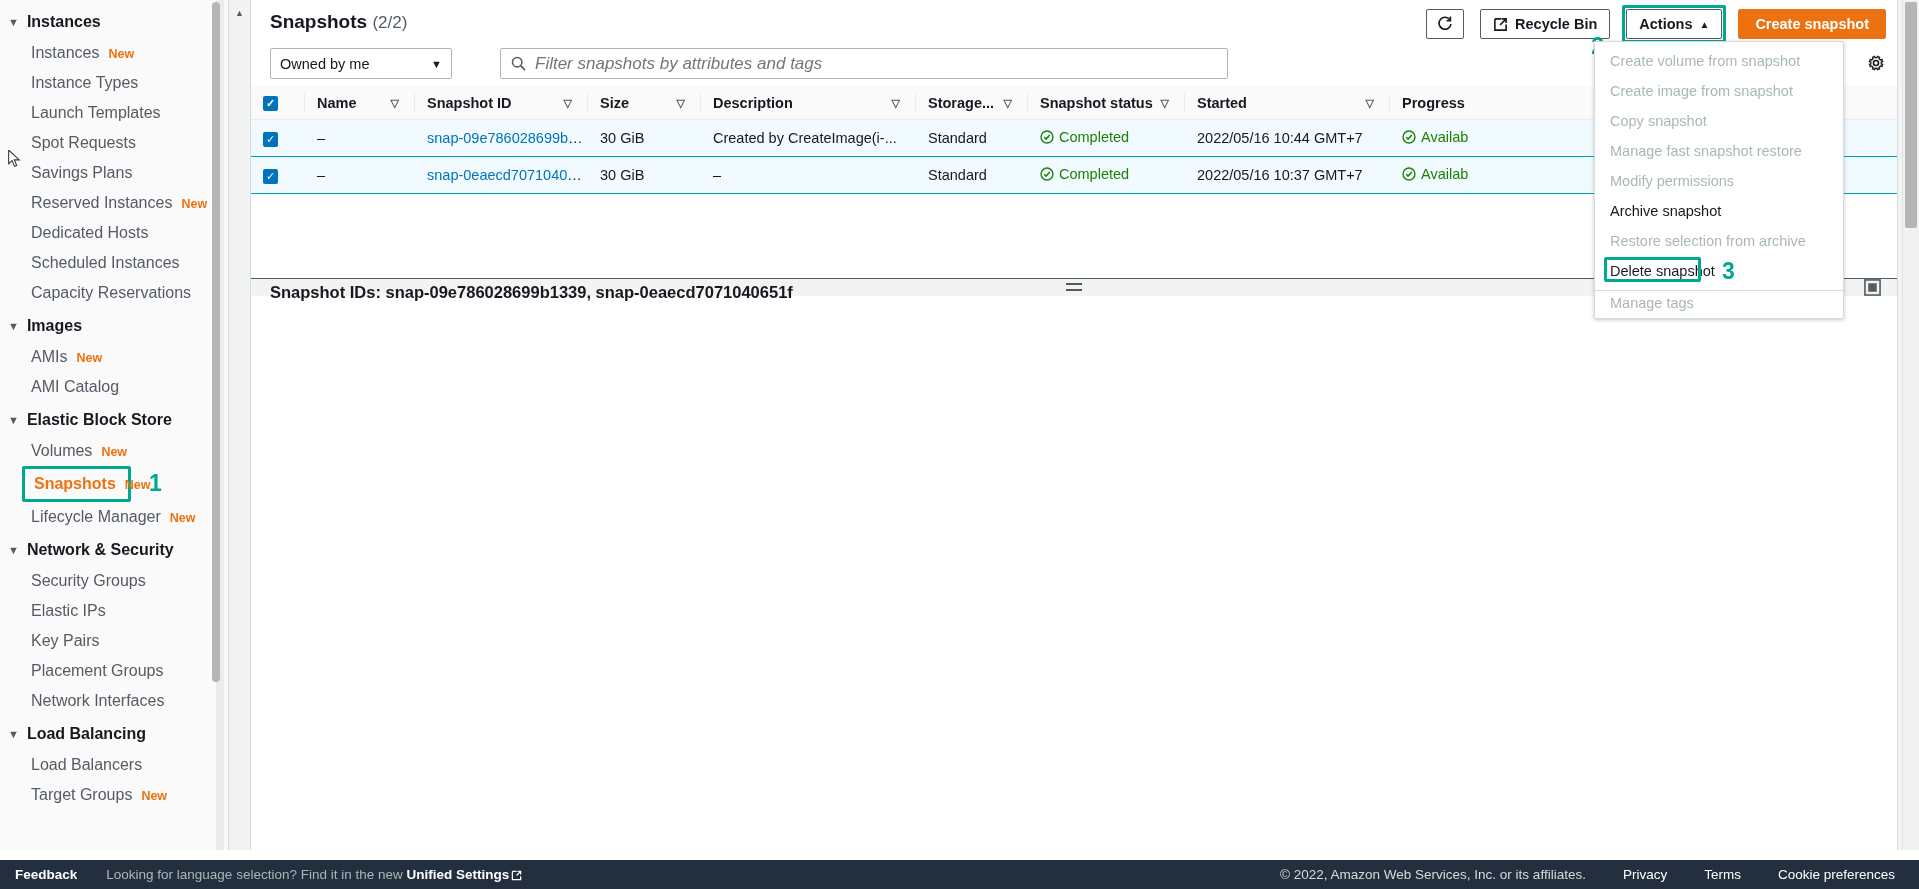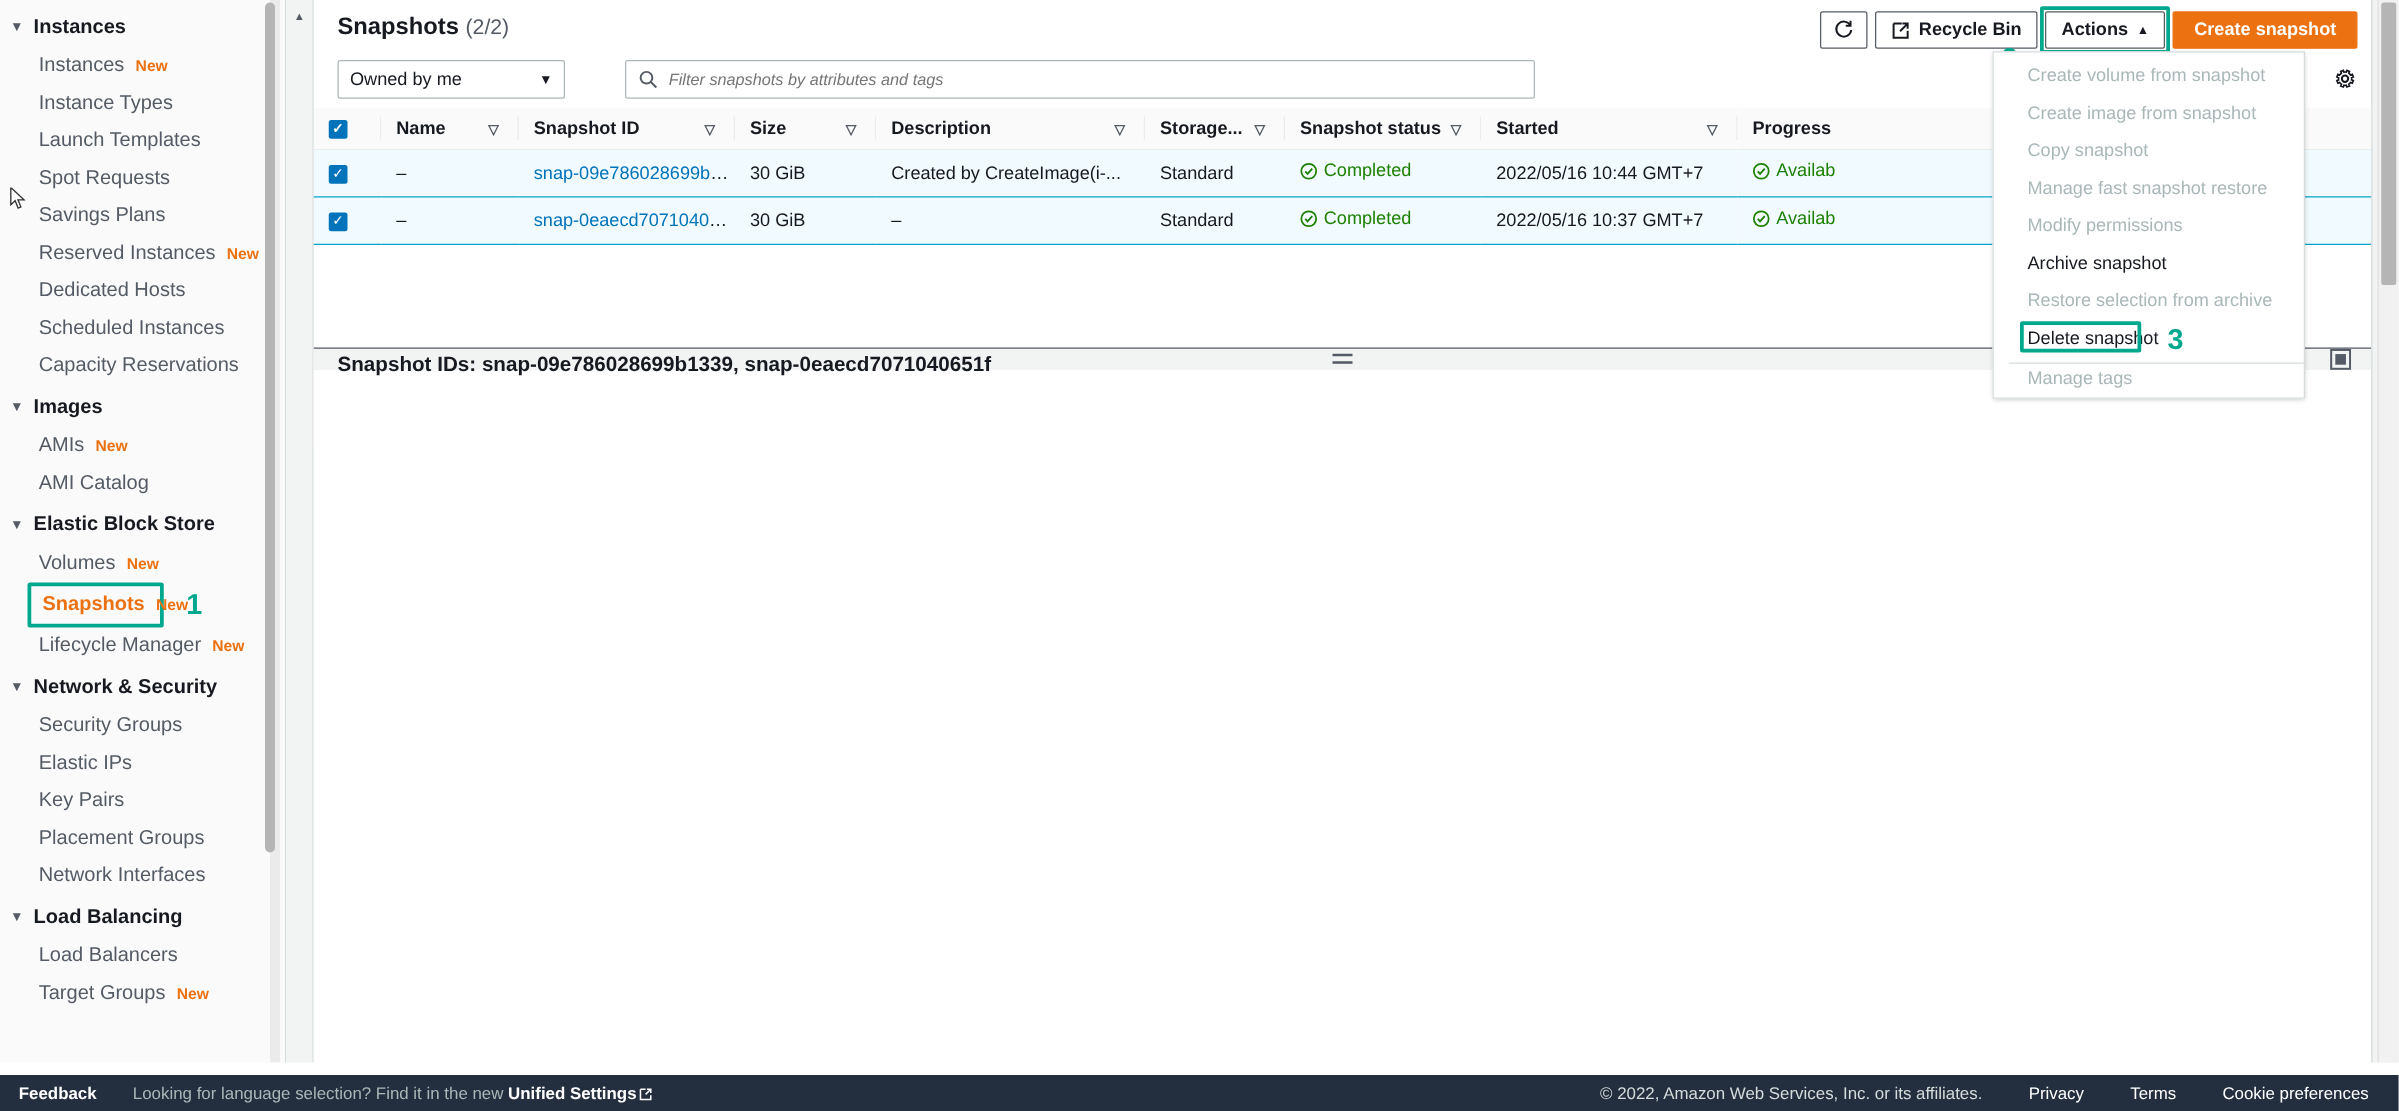--- a/index.html
+++ b/index.html
@@ -60,21 +60,21 @@
   #content { position: absolute; left: 22px; top: 0; right: 22px; height: 850px; background:#fff;}
 
   
   #page-header { position: relative; height: 46px; }
   #page-title {
     position: absolute; left: 19px; top: 11px;
     font-size: 19px; font-weight: bold; color: #16191f;
   }
   #page-title .count { font-weight: normal; color: #545b64; font-size: 17px; }
   #header-actions {
-    position: absolute; right: 11px; top: 9px; display: flex; gap: 6px; align-items: center;
+    position: absolute; right: 11px; top: 9px; display: flex; gap: 16px; align-items: center;
   }
   .btn {
     height: 30px; border: 1px solid #545b64; border-radius: 2px; background: #fff;
     color: #16191f; font-size: 14.5px; font-weight: bold; cursor: pointer;
     display: flex; align-items: center; justify-content: center; gap: 7px;
     padding: 0 12px; font-family: "Liberation Sans", sans-serif;
   }
   .btn-icon-only { width: 38px; padding: 0; }
   .btn-primary {
     background: #ec7211; border: 1px solid #ec7211; color: #fff; padding: 0 16px; height: 30px;
@@ -93,21 +93,21 @@
     border: 1px solid #aab7b8; border-radius: 2px; background: #fff;
     display: flex; align-items: center; padding: 0 9px; font-size: 14.5px; color: #16191f;
     cursor: pointer; justify-content: space-between;
   }
   #search-box {
     position: absolute; left: 249px; top: 2px; width: 728px; height: 31px;
     border: 1px solid #aab7b8; border-radius: 2px; background: #fff;
     display: flex; align-items: center; gap: 9px; padding: 0 10px;
   }
   #search-box input {
-    border: none; outline: none; flex: 1; font-size: 13px; font-style: italic;
+    border: none; outline: none; flex: 1; font-size: 17px; font-style: italic;
     color: #687078; font-family: "Liberation Sans", sans-serif; background: transparent;
   }
   #gear-btn {
     position: absolute; right: 7px; top: 3px; width: 28px; height: 28px;
     display: flex; align-items: center; justify-content: center; cursor: pointer;
   }
 
   
   #table-region { position: absolute; left: 0; top: 86px; right: 0; height: 191px; }
   table#snap-table { border-collapse: collapse; width: 1663px; table-layout: fixed; }
@@ -186,21 +186,21 @@
   }
   #page-scrollbar-thumb {
     position: absolute; right: 2px; top: 2px; width: 12px; height: 226px; background: #b5b5b5; border-radius: 2px;
   }
   #page-scroll-up { position:absolute; right:4px; top:4px; font-size:8px; color:#666;}
 
   
   #actions-menu {
     position: absolute; left: 1594px; top: 41px; width: 250px;
     background: #fff; border: 1px solid #d5dbdb; box-shadow: 0 1px 4px rgba(0,0,0,0.22);
-    z-index: 50; padding: 4px 0 0 12px;
+    z-index: 50; padding: 4px 0 0 0;
   }
   .menu-item {
     padding: 7px 15px; font-size: 14.5px; color: #aab7b8; cursor: default; white-space: nowrap;
   }
   .menu-item.enabled { color: #16191f; cursor: pointer; }
   .menu-sep { border-top: 1px solid #d5dbdb; margin-top: 4px; padding-top: 4px; }
   #delete-item-wrap { position: relative; }
   #delete-outline {
     position: absolute; left: 9px; top: 1px; width: 97px; height: 25px;
     border: 3px solid #00a88e; border-radius: 2px; pointer-events: none;

